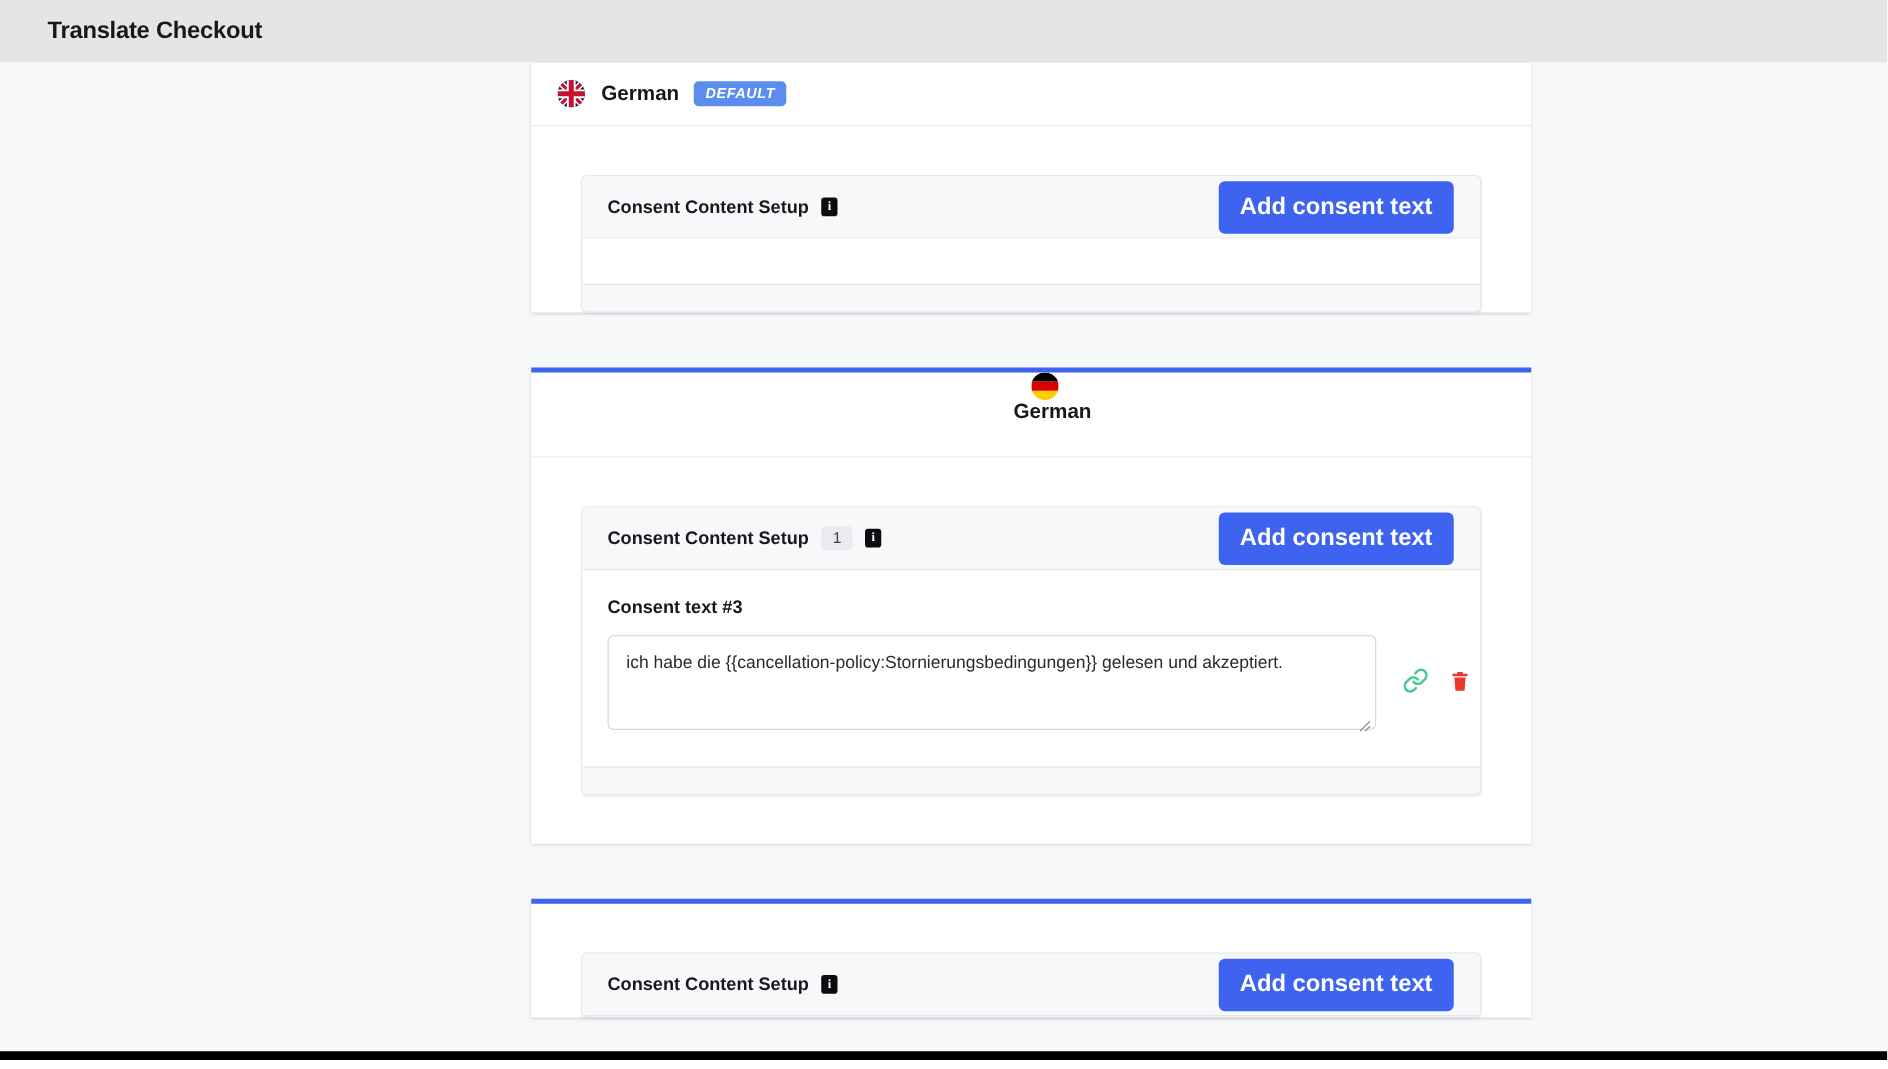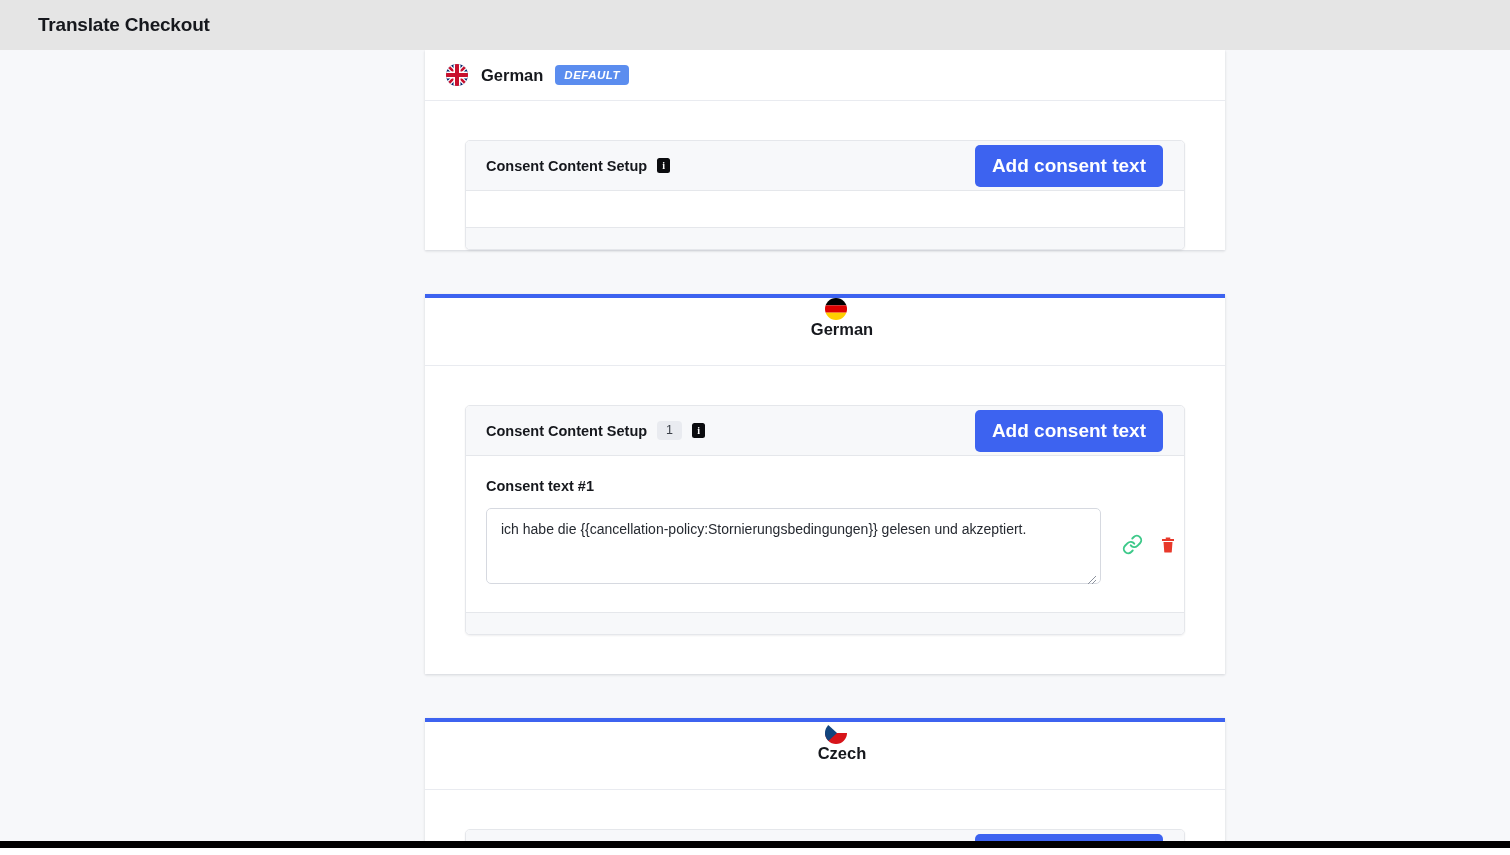--- a/index.html
+++ b/index.html
@@ -272,21 +272,21 @@
           <div class="panel-header">
             <div class="panel-title-wrap">
               <span class="panel-title">Consent Content Setup</span>
               <span class="count-badge">1</span>
               <span class="info-icon">i</span>
             </div>
             <button class="btn-primary">Add consent text</button>
           </div>
           <div class="panel-body">
             <div class="consent-block">
-              <div class="consent-label">Consent text #1</div>
+              <div class="consent-label">Consent text #3</div>
               <div class="consent-row">
                 <div class="textarea-wrap">
                   <textarea class="consent-textarea" spellcheck="true" lang="de" style="">ich habe die {{cancellation-policy:Stornierungsbedingungen}} gelesen und akzeptiert.</textarea>
                   <svg class="resize-grip" viewBox="0 0 11 11">
                     <path d="M10 2 L2 10 M10 6 L6 10" stroke="#8d939e" stroke-width="1" fill="none"></path>
                   </svg>
                 </div>
                 <div class="row-actions">
                   <button class="icon-btn">
                     <svg width="21" height="21" viewBox="0 0 24 24" fill="none" stroke="#3ec98a" stroke-width="2.2" stroke-linecap="round" stroke-linejoin="round">
@@ -303,30 +303,20 @@
                 </div>
               </div>
             </div>
           </div>
           <div class="panel-footer"></div>
         </div>
       </div>
     </div>
 
     <div class="lang-card accented" style="margin-top:18px;">
-      <div class="lang-header">
-        <span class="flag">
-          <svg width="22" height="22" viewBox="0 0 22 22">
-            <rect width="22" height="11" y="0" fill="#ffffff"></rect>
-            <rect width="22" height="11" y="11" fill="#D7141A"></rect>
-            <path d="M0 0 L12 11 L0 22 Z" fill="#11457E"></path>
-          </svg>
-        </span>
-        <span class="lang-name">Czech</span>
-      </div>
       <div class="lang-body compact">
         <div class="panel">
           <div class="panel-header">
             <div class="panel-title-wrap">
               <span class="panel-title">Consent Content Setup</span>
               <span class="info-icon">i</span>
             </div>
             <button class="btn-primary">Add consent text</button>
           </div>
 

